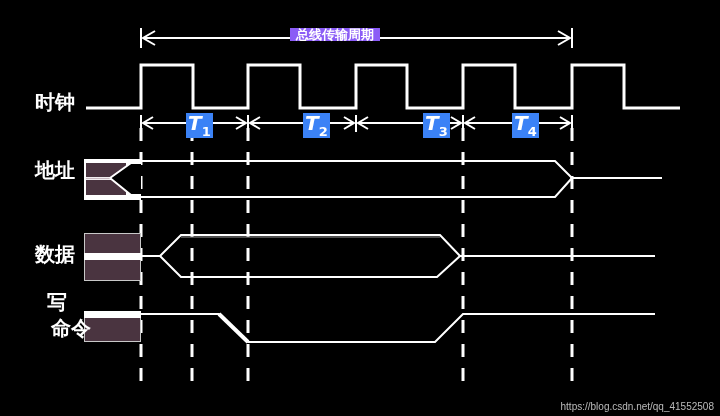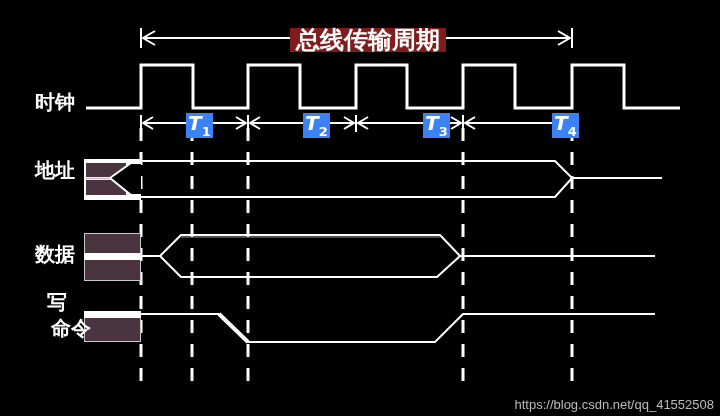--- a/index.html
+++ b/index.html
@@ -1,22 +1,22 @@
 <!DOCTYPE html>
 <html><head>
 <meta charset="utf-8">
 <style>
   html, body { margin: 0; padding: 0; background: #000; }
   body { width: 720px; height: 416px; position: relative; overflow: hidden; font-family: "DejaVu Sans", sans-serif; }
   svg { position: absolute; left: 0; top: 0; }
   .label { position: absolute; color: #fff; font-weight: bold; font-size: 20px; line-height: 1; font-family: "DejaVu Sans", sans-serif; }
-  .title { position: absolute; color: #fff; font-weight: bold; font-size: 24px; line-height: 1; background: #7f1d1d; padding: 0 6px; }
+  .title { position: absolute; color: #fff; font-weight: bold; font-size: 13px; line-height: 1; background: #8b5cf6; padding: 0 6px; }
   .tlabel { position: absolute; color: #fff; font-weight: bold; font-style: italic; font-size: 20px; line-height: 1; background:#3b82f6; padding: 0 2px; font-family: "DejaVu Sans", sans-serif; }
   .tlabel sub { font-style: normal; font-size: 13px; vertical-align: -6px; }
-  .watermark { position: absolute; right: 6px; bottom: 4px; color: #bbb; font-size: 13px; font-family: "Liberation Sans", sans-serif; }
+  .watermark { position: absolute; right: 6px; bottom: 4px; color: #bbb; font-size: 10px; font-family: "Liberation Sans", sans-serif; }
 </style>
 </head>
 <body>
 
 <svg width="720" height="416" viewBox="0 0 720 416">
 
   <g stroke="#fff" stroke-width="3" stroke-dasharray="13,11" fill="none">
     <line x1="141" y1="128" x2="141" y2="392"></line>
     <line x1="192" y1="128" x2="192" y2="392"></line>
     <line x1="248" y1="128" x2="248" y2="392"></line>
@@ -90,15 +90,15 @@
 
 <div class="label" style="left:35px; top:92px;">时钟</div>
 <div class="label" style="left:35px; top:160px;">地址</div>
 <div class="label" style="left:35px; top:244px;">数据</div>
 <div class="label" style="left:47px; top:292px;">写</div>
 <div class="label" style="left:51px; top:318px;">命令</div>
 
 <div class="tlabel" style="left:186px; top:113px;"><span>T</span><sub>1</sub></div>
 <div class="tlabel" style="left:294px; top:113px;margin-left:9px;"><span>T</span><sub>2</sub></div>
 <div class="tlabel" style="left:423px; top:113px;"><span>T</span><sub>3</sub></div>
-<div class="tlabel" style="left:512px; top:113px;margin-left:40px;"><span>T</span><sub>4</sub></div>
+<div class="tlabel" style="left:512px; top:113px;"><span>T</span><sub>4</sub></div>
 
 <div class="watermark">https://blog.csdn.net/qq_41552508</div>
 
 </body></html>

